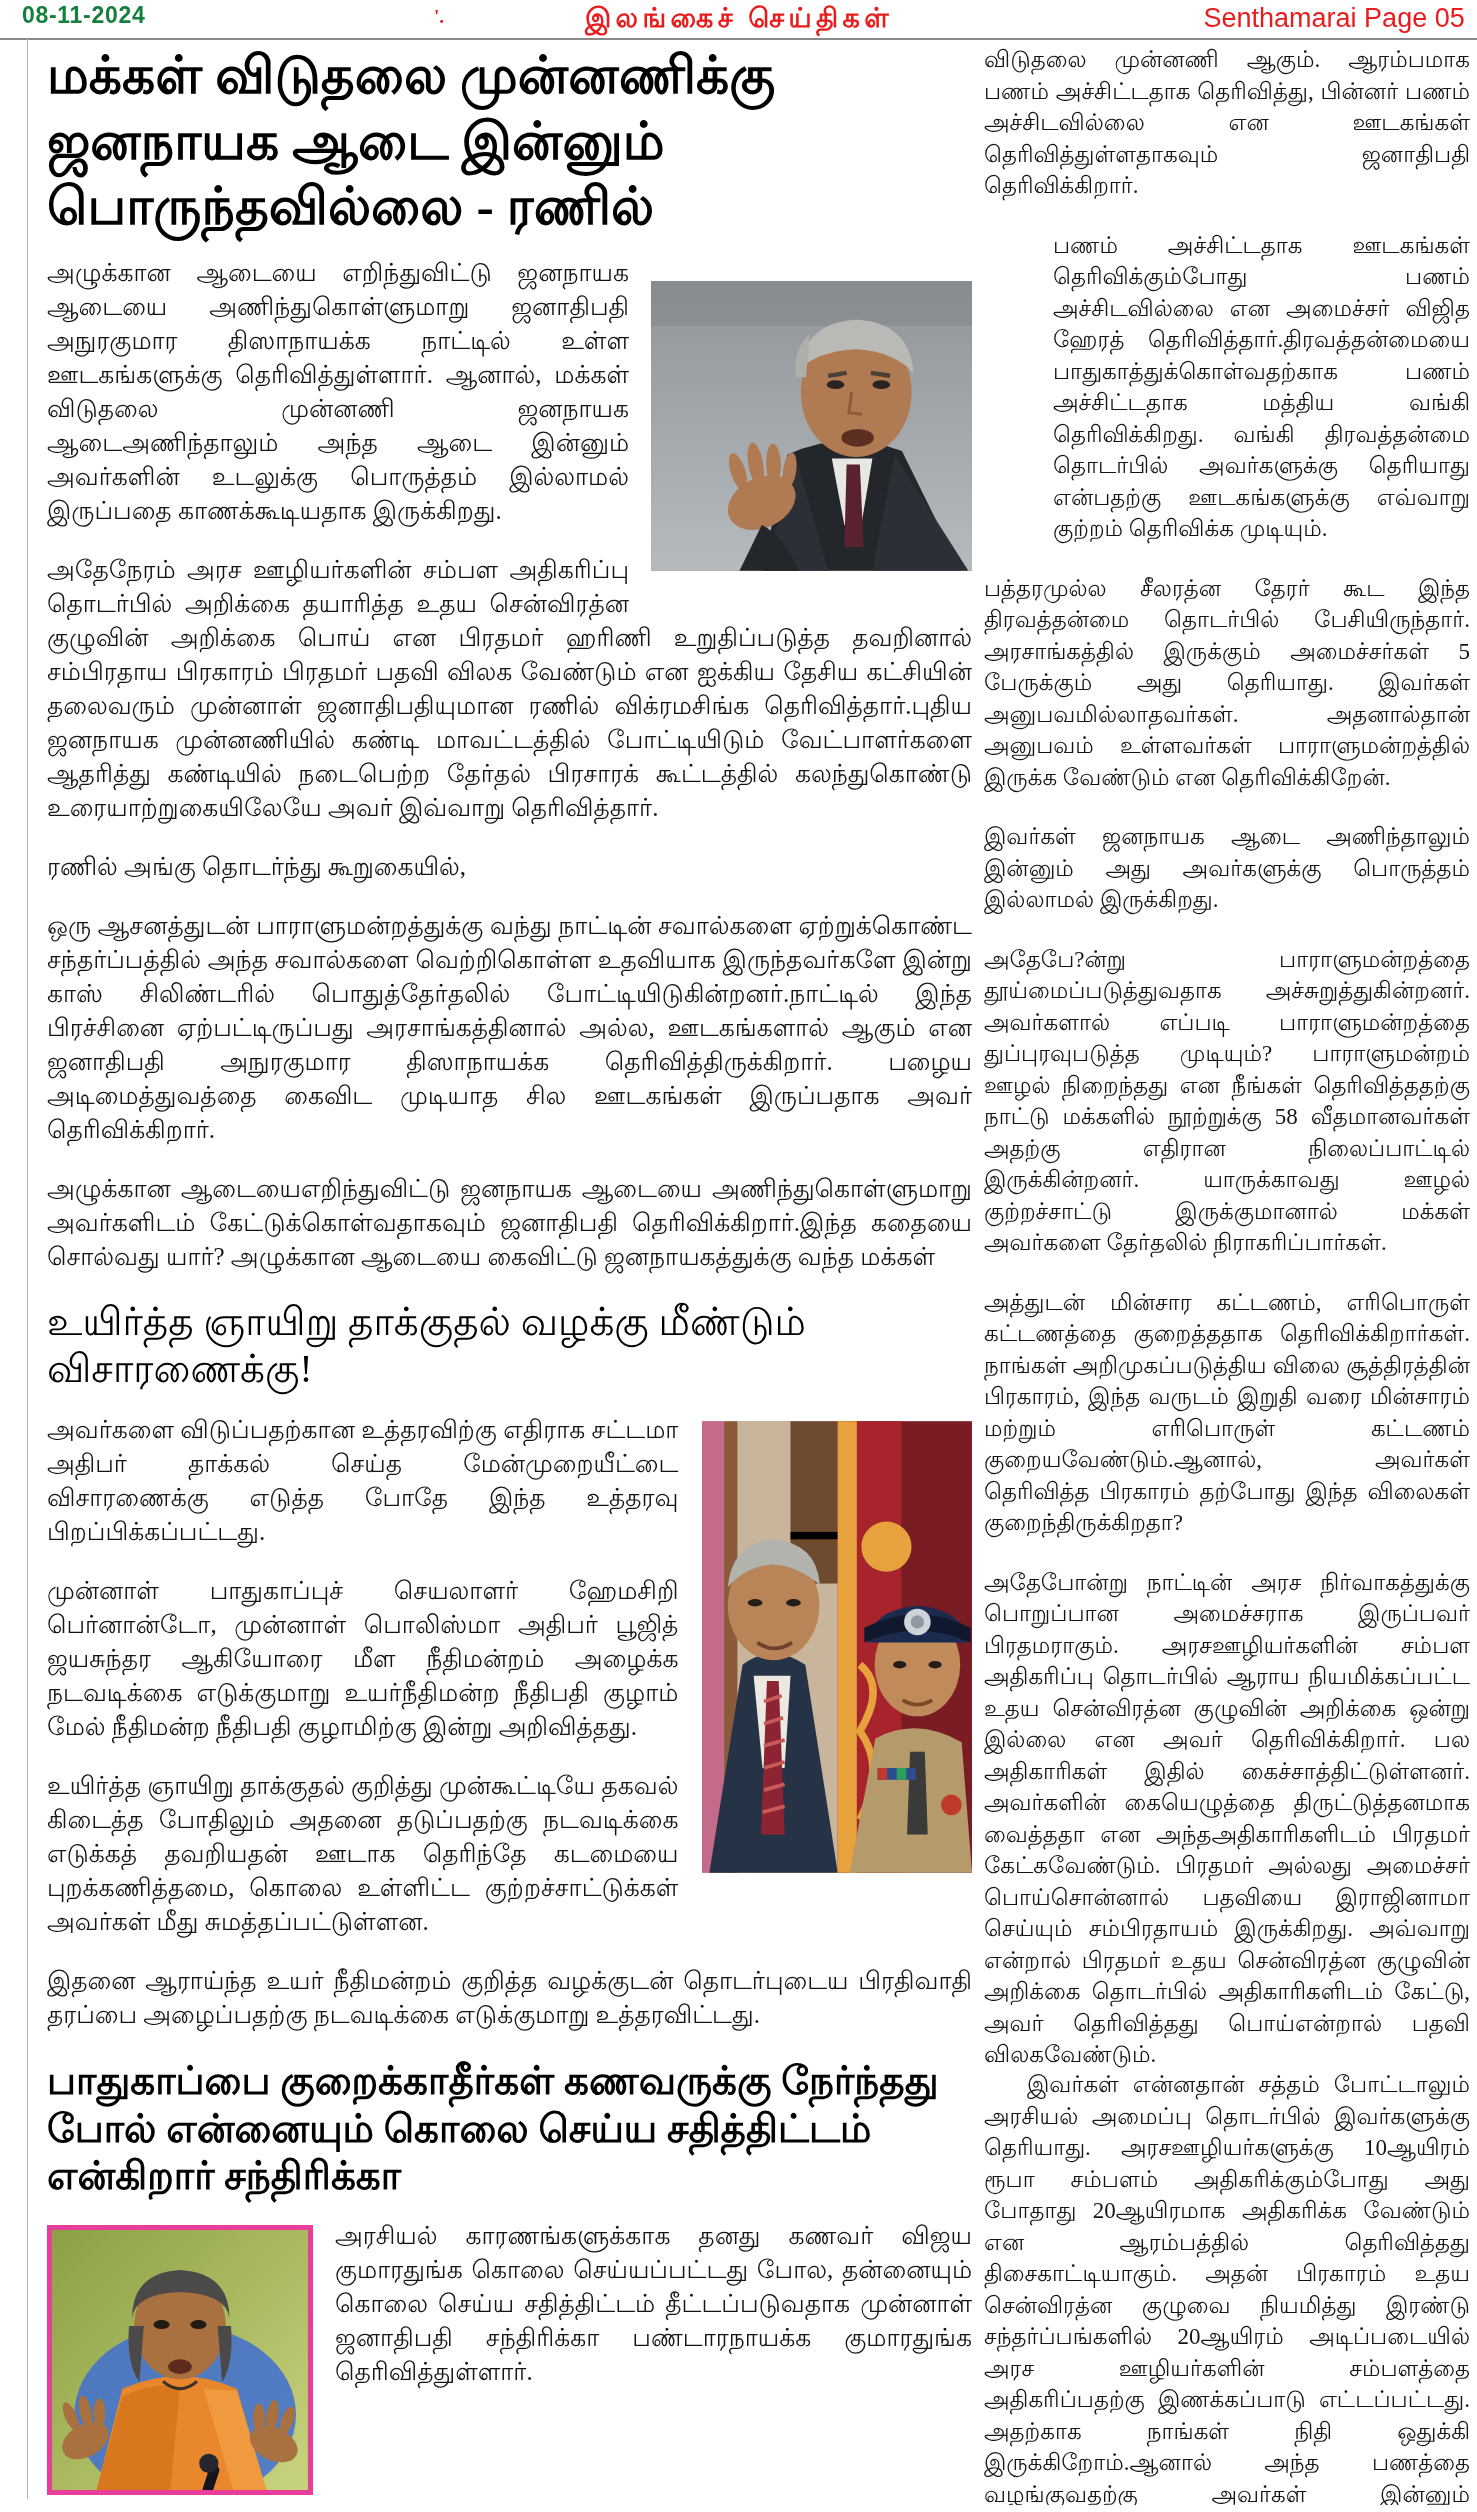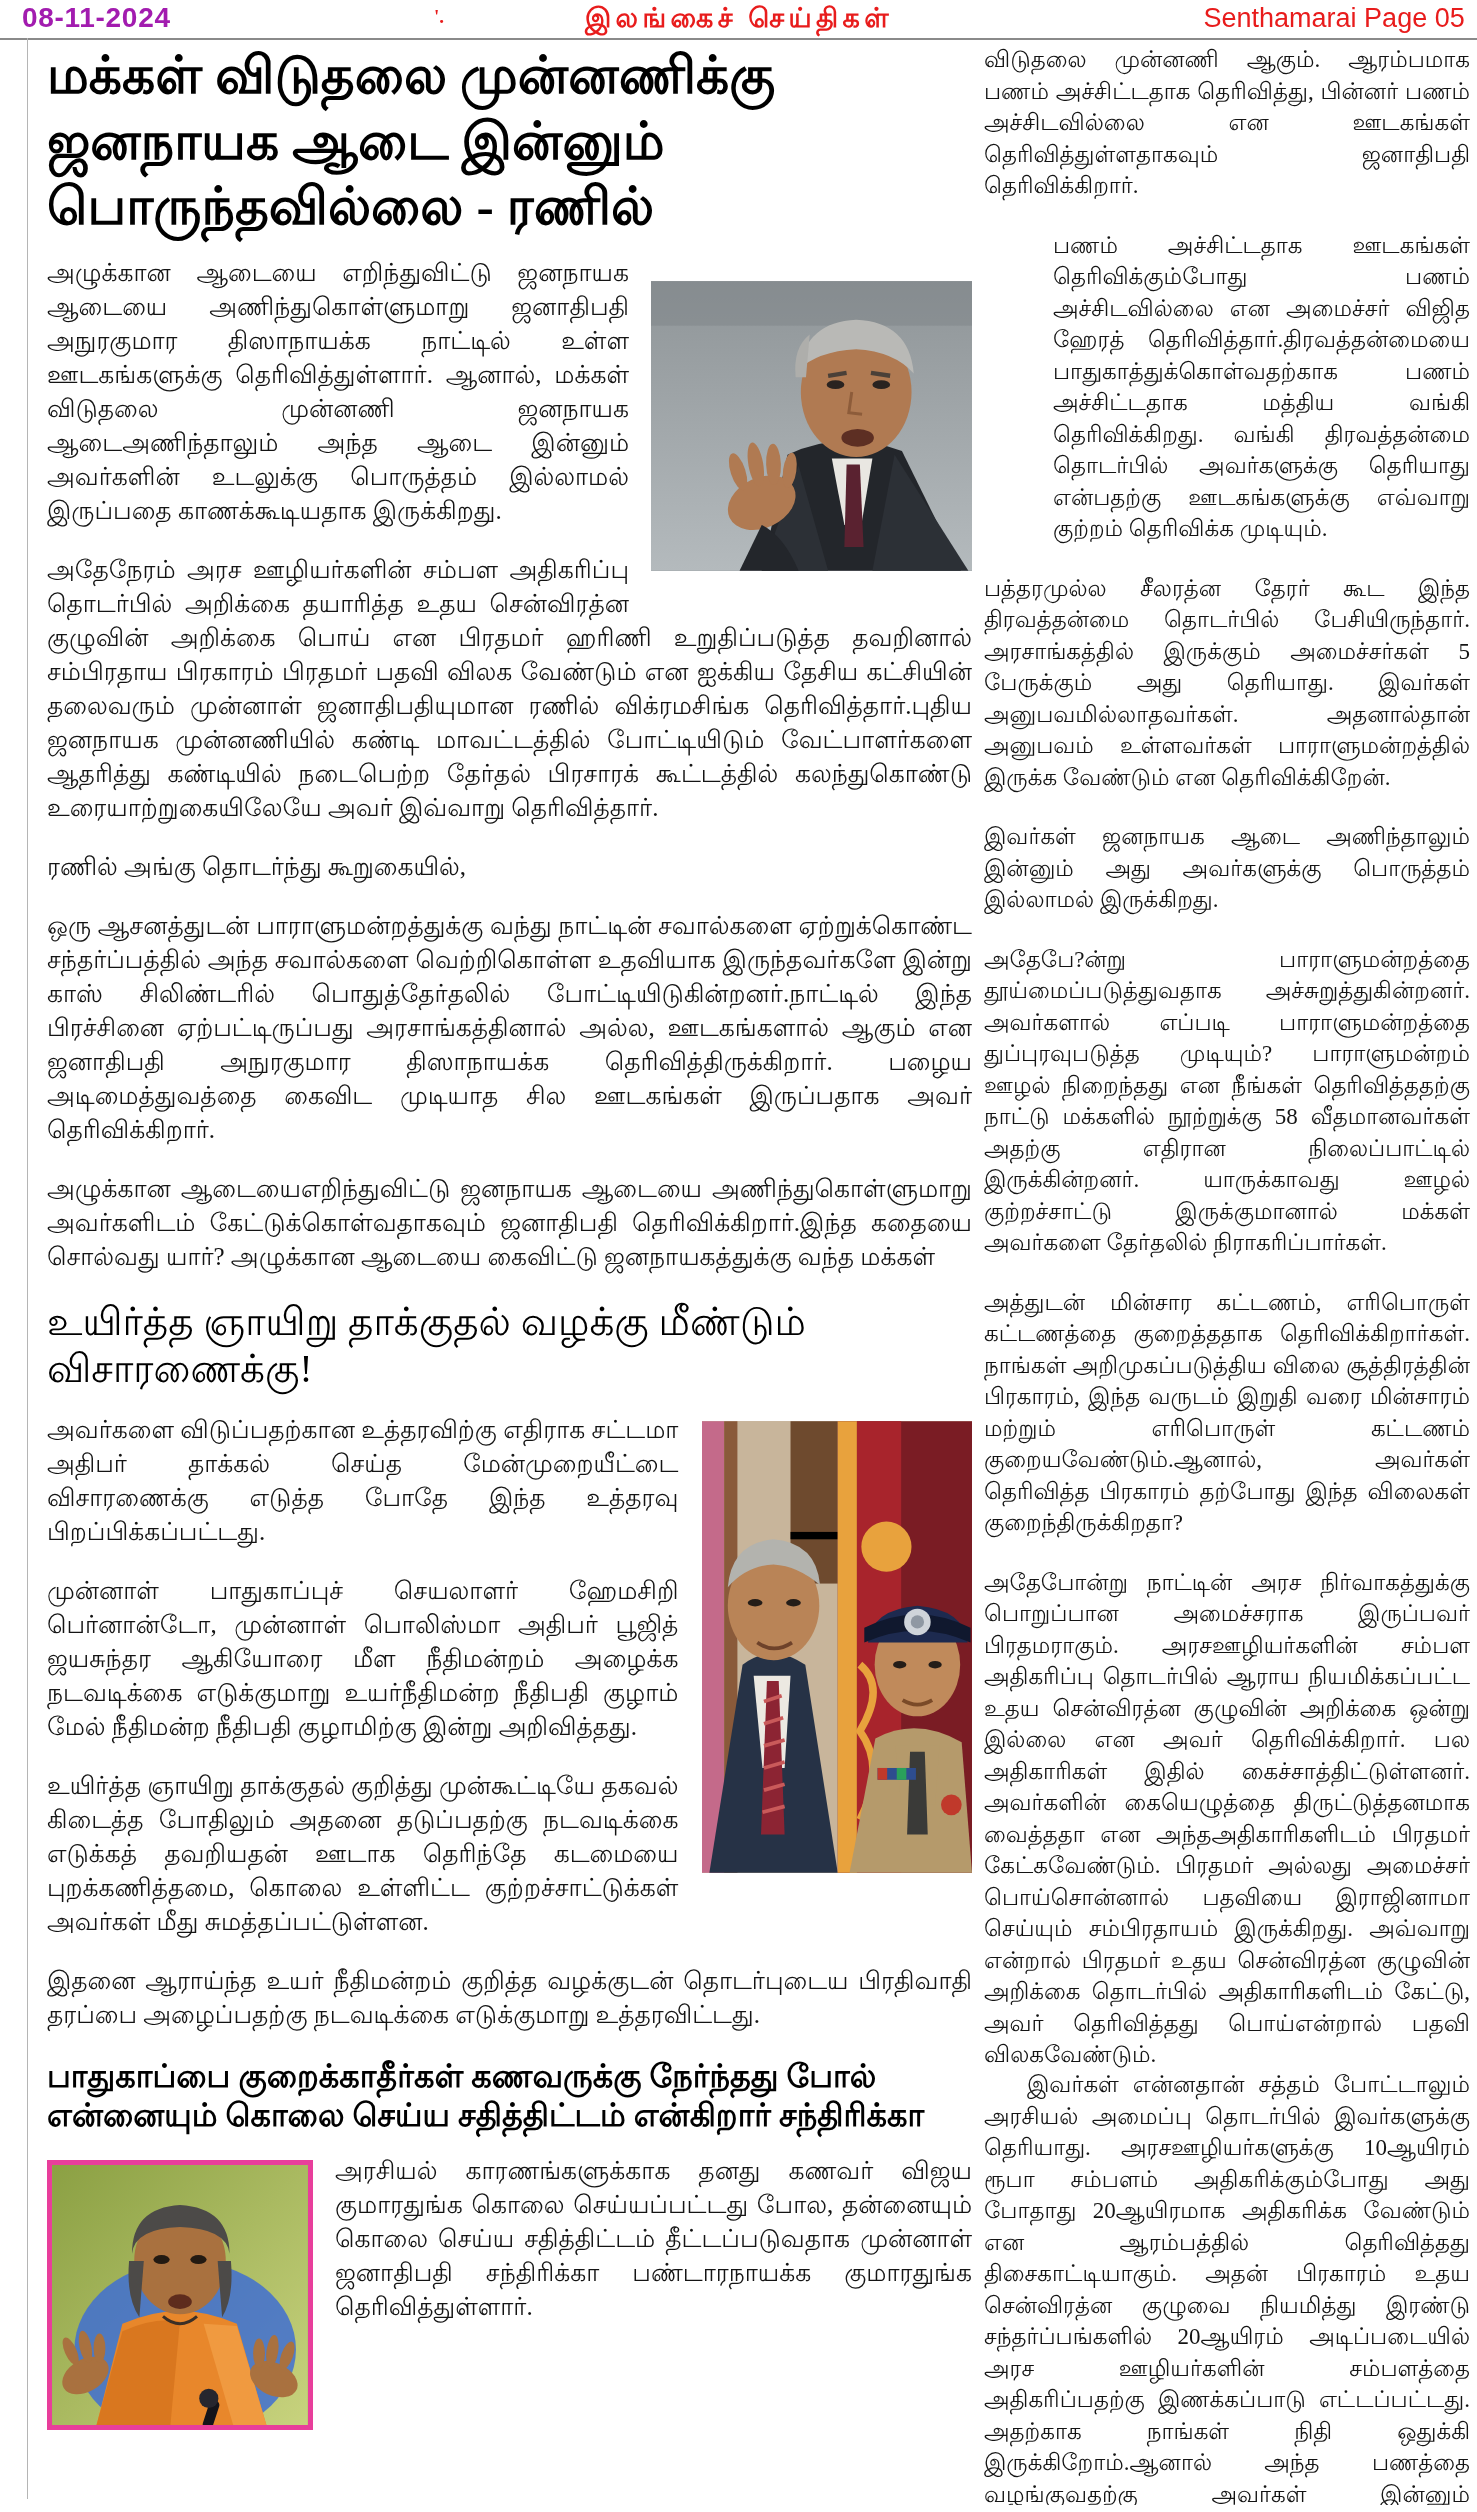--- a/index.html
+++ b/index.html
@@ -3,36 +3,36 @@
 <meta charset="utf-8">
 <style>
   html,body{margin:0;padding:0;background:#ffffff;}
   .page{
     position:relative;width:1478px;height:2512px;background:#ffffff;
     font-family:"Liberation Serif", serif;color:#141414;overflow:hidden;
   }
   
   .masthead{position:absolute;left:0;top:0;width:1478px;height:37px;}
   .masthead .date{position:absolute;left:22px;top:1.5px;font-family:"Liberation Sans",sans-serif;
-    font-size:28px;font-weight:bold;color:#a21caf;letter-spacing:0.7px;}
+    font-size:23px;font-weight:bold;color:#15803d;letter-spacing:0.7px;}
   .masthead .mark{position:absolute;left:434px;top:5.9px;font-size:19px;color:#e81c1c;font-weight:bold;}
   .masthead .section{position:absolute;left:0;width:1478px;text-align:center;top:3px;
     font-size:27px;font-weight:bold;color:#e81c1c;letter-spacing:4.4px;}
   .masthead .brand{position:absolute;right:13.3px;top:3px;font-family:"Liberation Sans",sans-serif;
     font-size:27px;font-weight:normal;color:#e81c1c;}
   .rule-h{position:absolute;left:0;top:38px;width:1478px;height:1.5px;background:#8a8a8a;}
   .rule-v{position:absolute;left:26.6px;top:38px;width:0.7px;height:2461px;background:#b5b5b5;}
 
   
   .col-left{position:absolute;left:47px;top:43px;width:925px;height:2461px;overflow:hidden;}
   .col-right{position:absolute;left:984px;top:44px;width:486px;height:2461px;overflow:hidden;}
 
   .headline-1{font-size:52px;line-height:1.26;font-weight:bold;color:#000;margin:0 0 16.3px 0;}
   .headline-2{font-size:39px;line-height:1.2;font-weight:normal;color:#000;margin:19px 0 20.7px 0;}
-  .headline-3{font-size:32px;line-height:1.22;font-weight:bold;color:#000;margin:22px 0 19px 0;width:894px;}
+  .headline-3{font-size:39px;line-height:1.22;font-weight:bold;color:#000;margin:22px 0 19px 0;width:894px;}
 
   .body-copy p{font-size:25px;line-height:1.36;text-align:justify;margin:0 0 25px 0;}
   .col-right p{font-size:23px;line-height:1.37;text-align:justify;margin:0 0 28px 0;}
   .col-right p.shift-right{margin-left:69px;}
   .col-right p.first-indent{text-indent:43px;margin-top:-14.8px;}
   .col-right p.tight{margin-bottom:13.3px;}
 
   
   figure{margin:0;padding:0;}
   .photo-ranil{float:right;width:386px;height:290px;margin:25px -65px 16.3px 22px;

